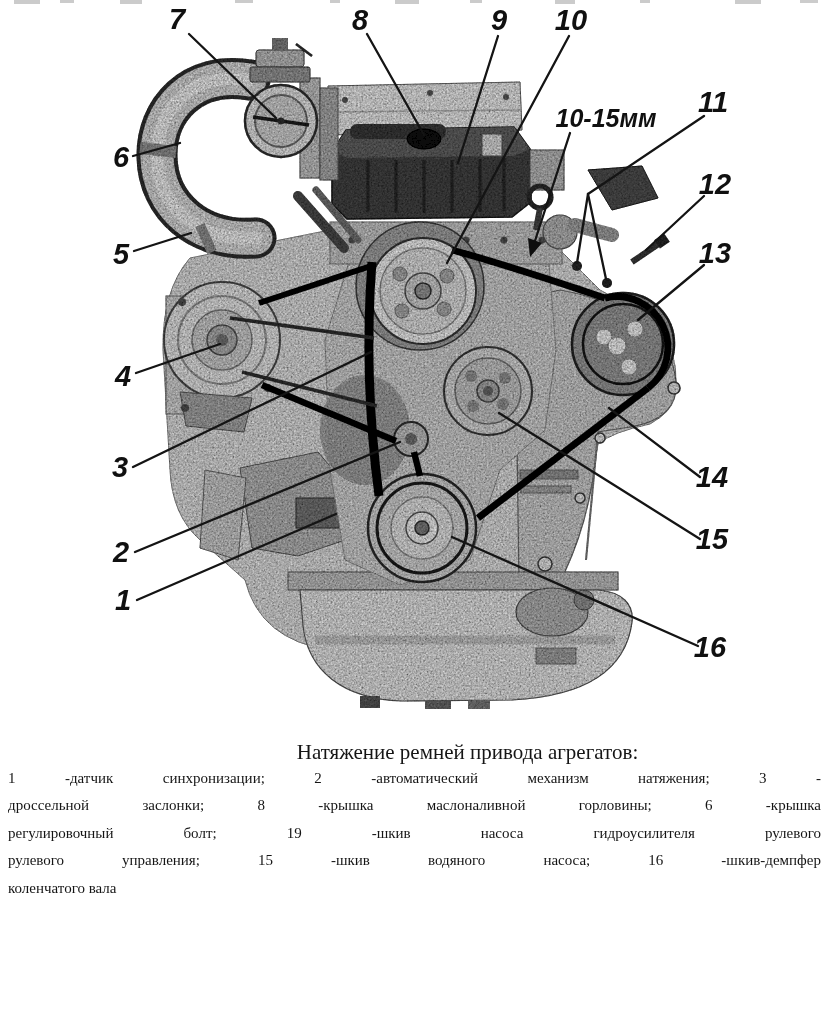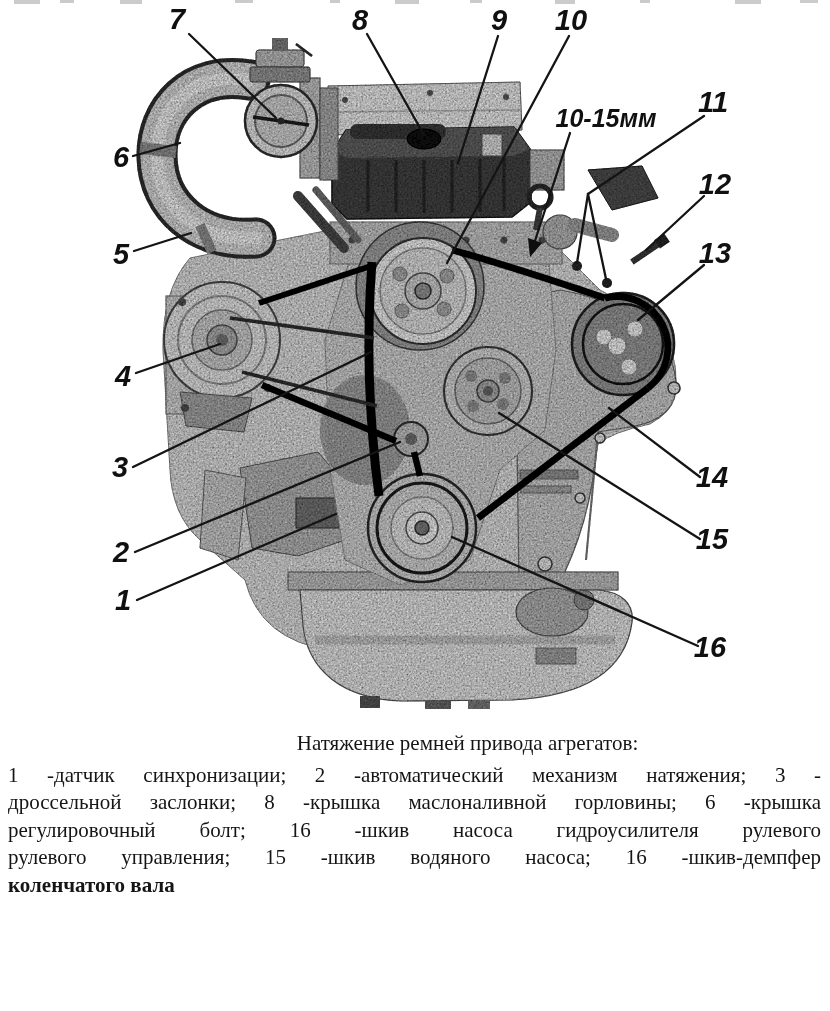--- a/index.html
+++ b/index.html
@@ -1,24 +1,24 @@
 <!DOCTYPE html>
 <html><head>
 <meta charset="utf-8">
 <style>
   html,body{margin:0;padding:0;background:#ffffff;}
   body{width:830px;height:1011px;overflow:hidden;color:#111;font-family:"Liberation Serif",serif;}
   .figure-wrap{width:830px;height:712px;position:relative;}
   svg{display:block;}
   .callout-num{font-family:"Liberation Sans",sans-serif;font-weight:bold;font-style:italic;font-size:29px;fill:#101010;}
   .mm-label{font-family:"Liberation Sans",sans-serif;font-weight:bold;font-style:italic;font-size:25px;fill:#101010;}
-  .caption{margin-top:18px;font-size:21px;line-height:26px;text-align:center;text-indent:105px;color:#151515;}
-  .legend{margin-top:6px;padding:0 9px 0 8px;font-size:21px;color:#151515;}
+  .caption{margin-top:27px;font-size:21px;line-height:26px;text-align:center;text-indent:105px;color:#151515;}
+  .legend{padding:0 9px 0 8px;font-size:15px;color:#151515;}
   .legend .lg{line-height:27.4px;text-align:justify;text-align-last:justify;white-space:normal;}
-  .legend .lg.last{text-align:left;text-align-last:left;font-weight:bold;}
+  .legend .lg.last{text-align:left;text-align-last:left;}
 </style>
 </head>
 <body>
 
 <div class="figure-wrap">
 <svg width="830" height="712" viewBox="0 0 830 712" xmlns="http://www.w3.org/2000/svg">
   <defs>
     <filter id="grain" x="-5%" y="-5%" width="110%" height="110%">
       <feTurbulence type="fractalNoise" baseFrequency="0.55" numOctaves="2" seed="7" result="n"></feTurbulence>
       <feColorMatrix in="n" type="matrix" values="0 0 0 0 0  0 0 0 0 0  0 0 0 0 0  0.6 0.6 0.6 0 -0.5" result="a"></feColorMatrix>
@@ -251,16 +251,16 @@
     <text class="mm-label" x="606" y="127">10-15мм</text>
   </g>
 </svg>
 </div>
 
 <div class="caption">Натяжение ремней привода агрегатов:</div>
 
 <div class="legend">
   <div class="lg">1 -датчик синхронизации; 2 -автоматический механизм натяжения; 3 -</div>
   <div class="lg">дроссельной заслонки; 8 -крышка маслоналивной горловины; 6 -крышка</div>
-  <div class="lg">регулировочный болт; 16 -шкив насоса гидроусилителя рулевого</div>
+  <div class="lg">регулировочный болт; 19 -шкив насоса гидроусилителя рулевого</div>
   <div class="lg">рулевого управления; 15 -шкив водяного насоса; 16 -шкив-демпфер</div>
   <div class="lg last">коленчатого вала</div>
 </div>
 
 </body></html>

